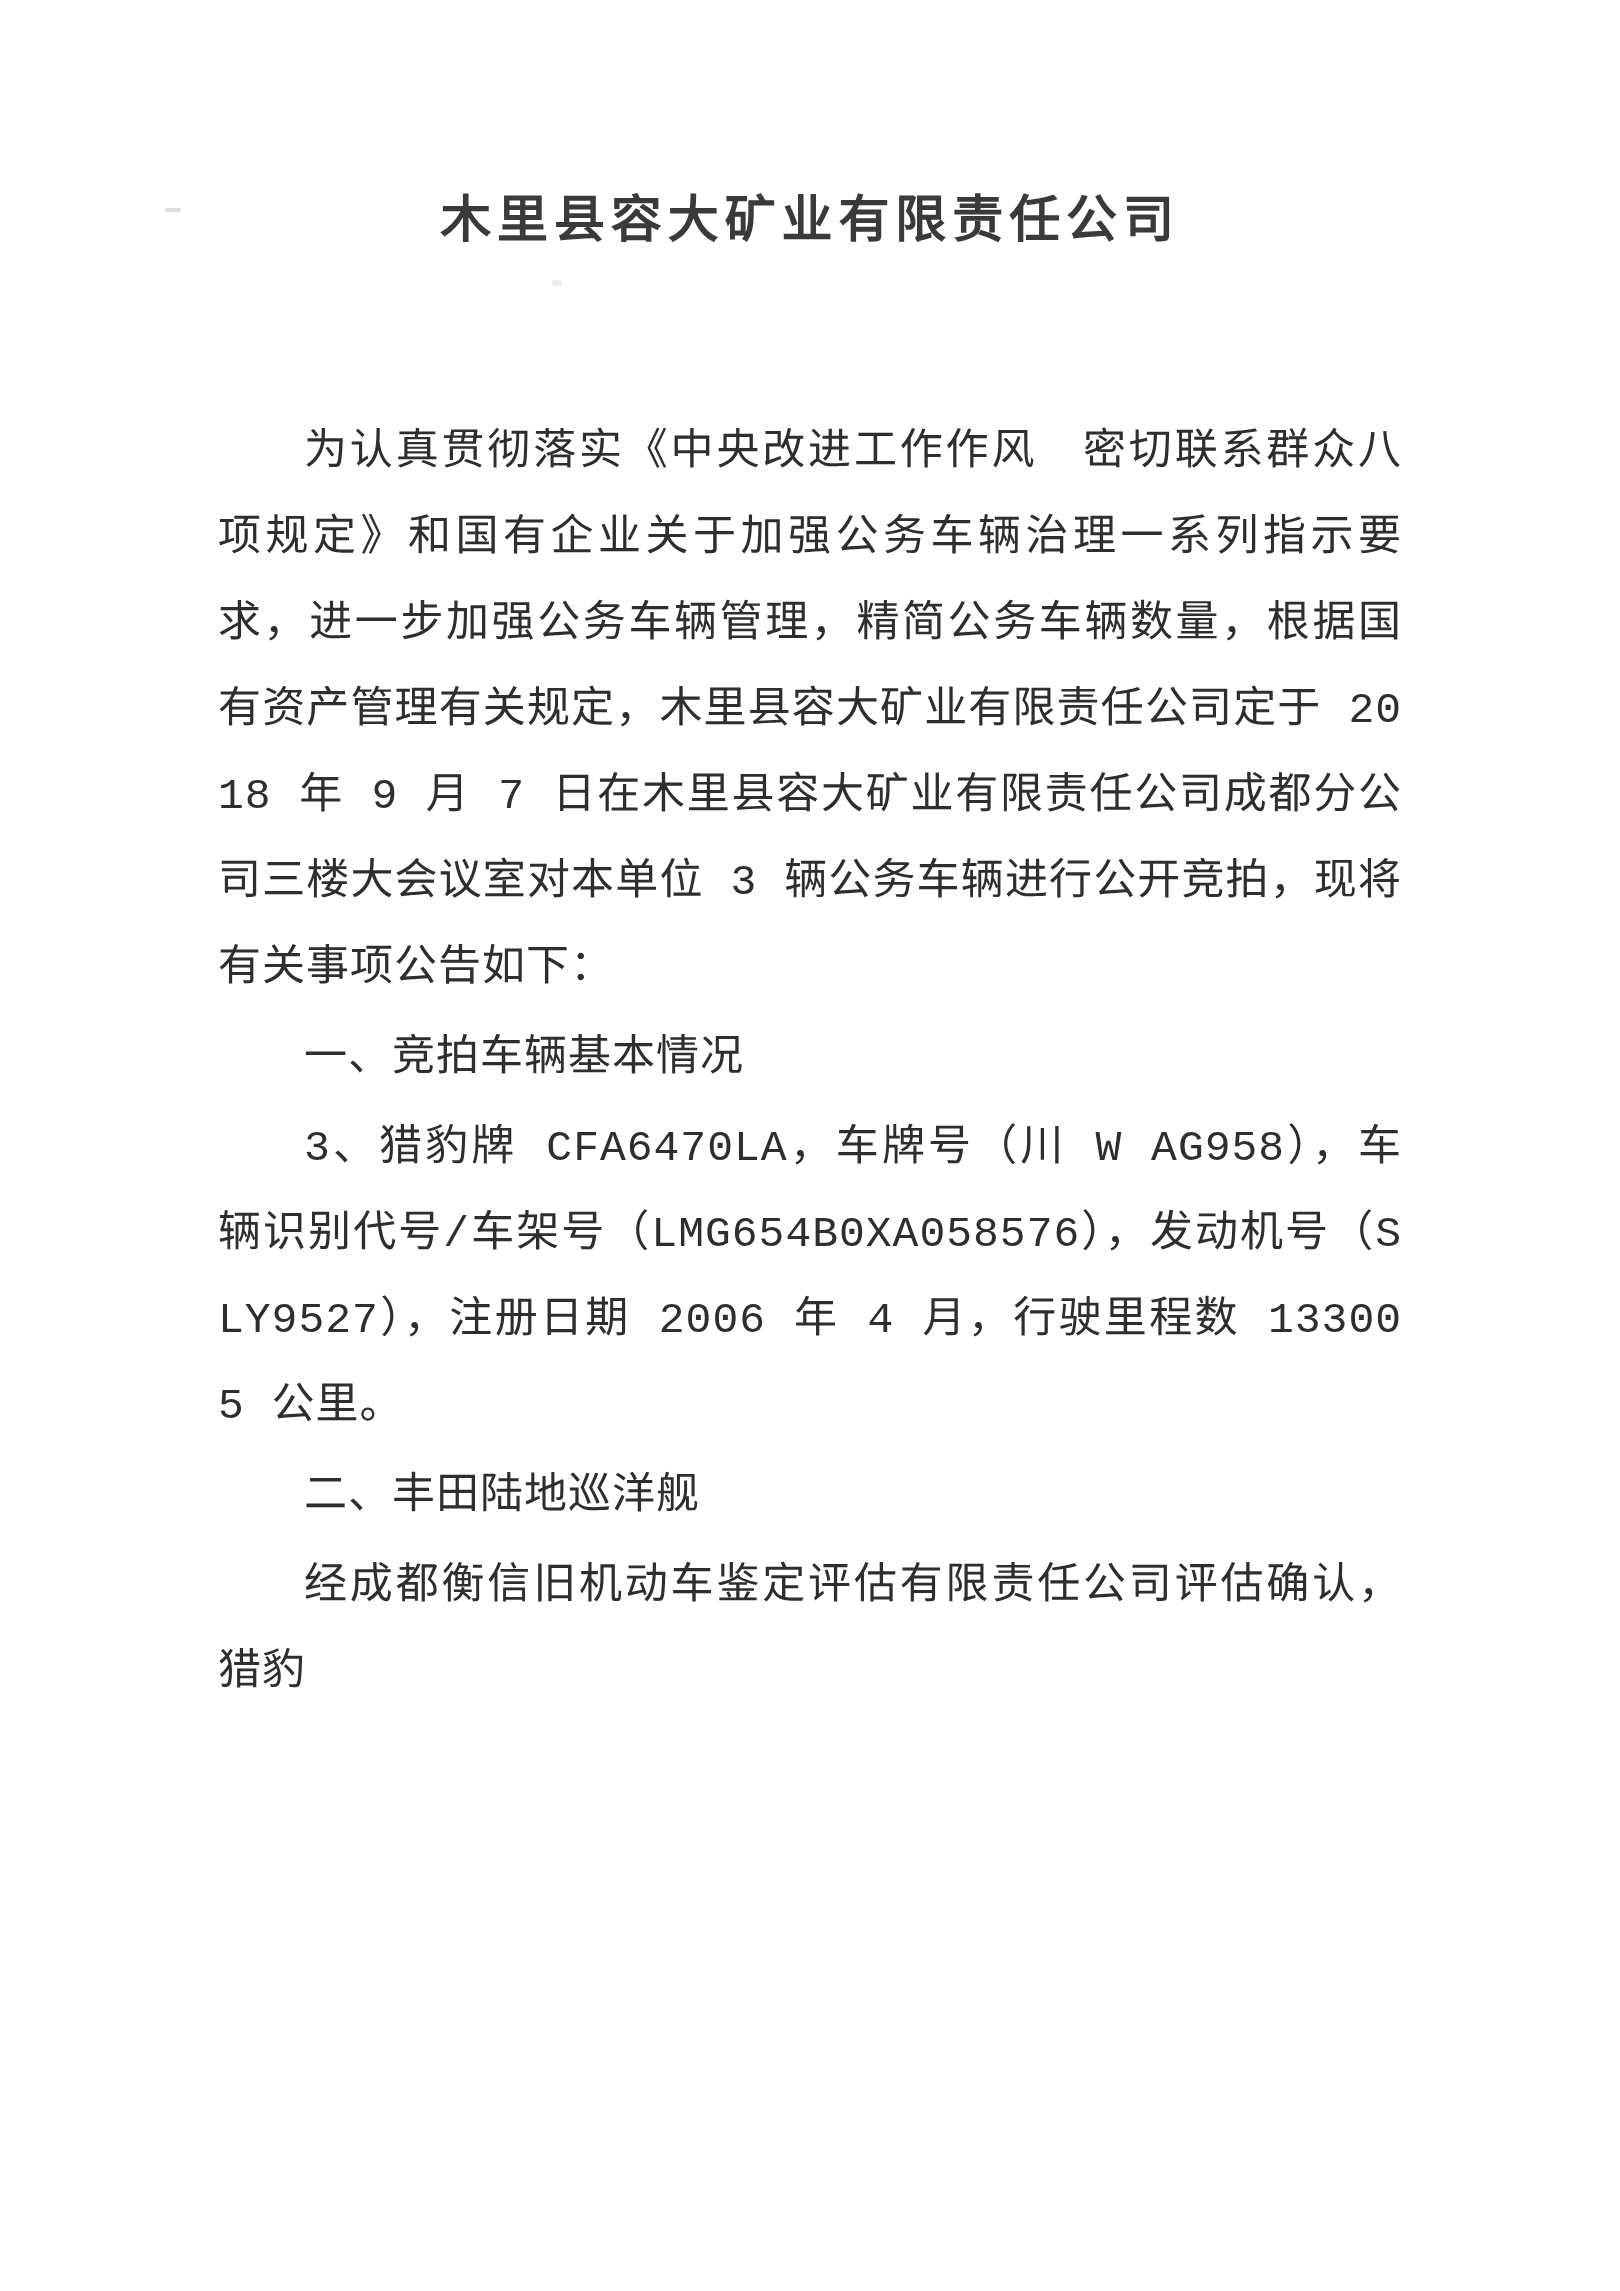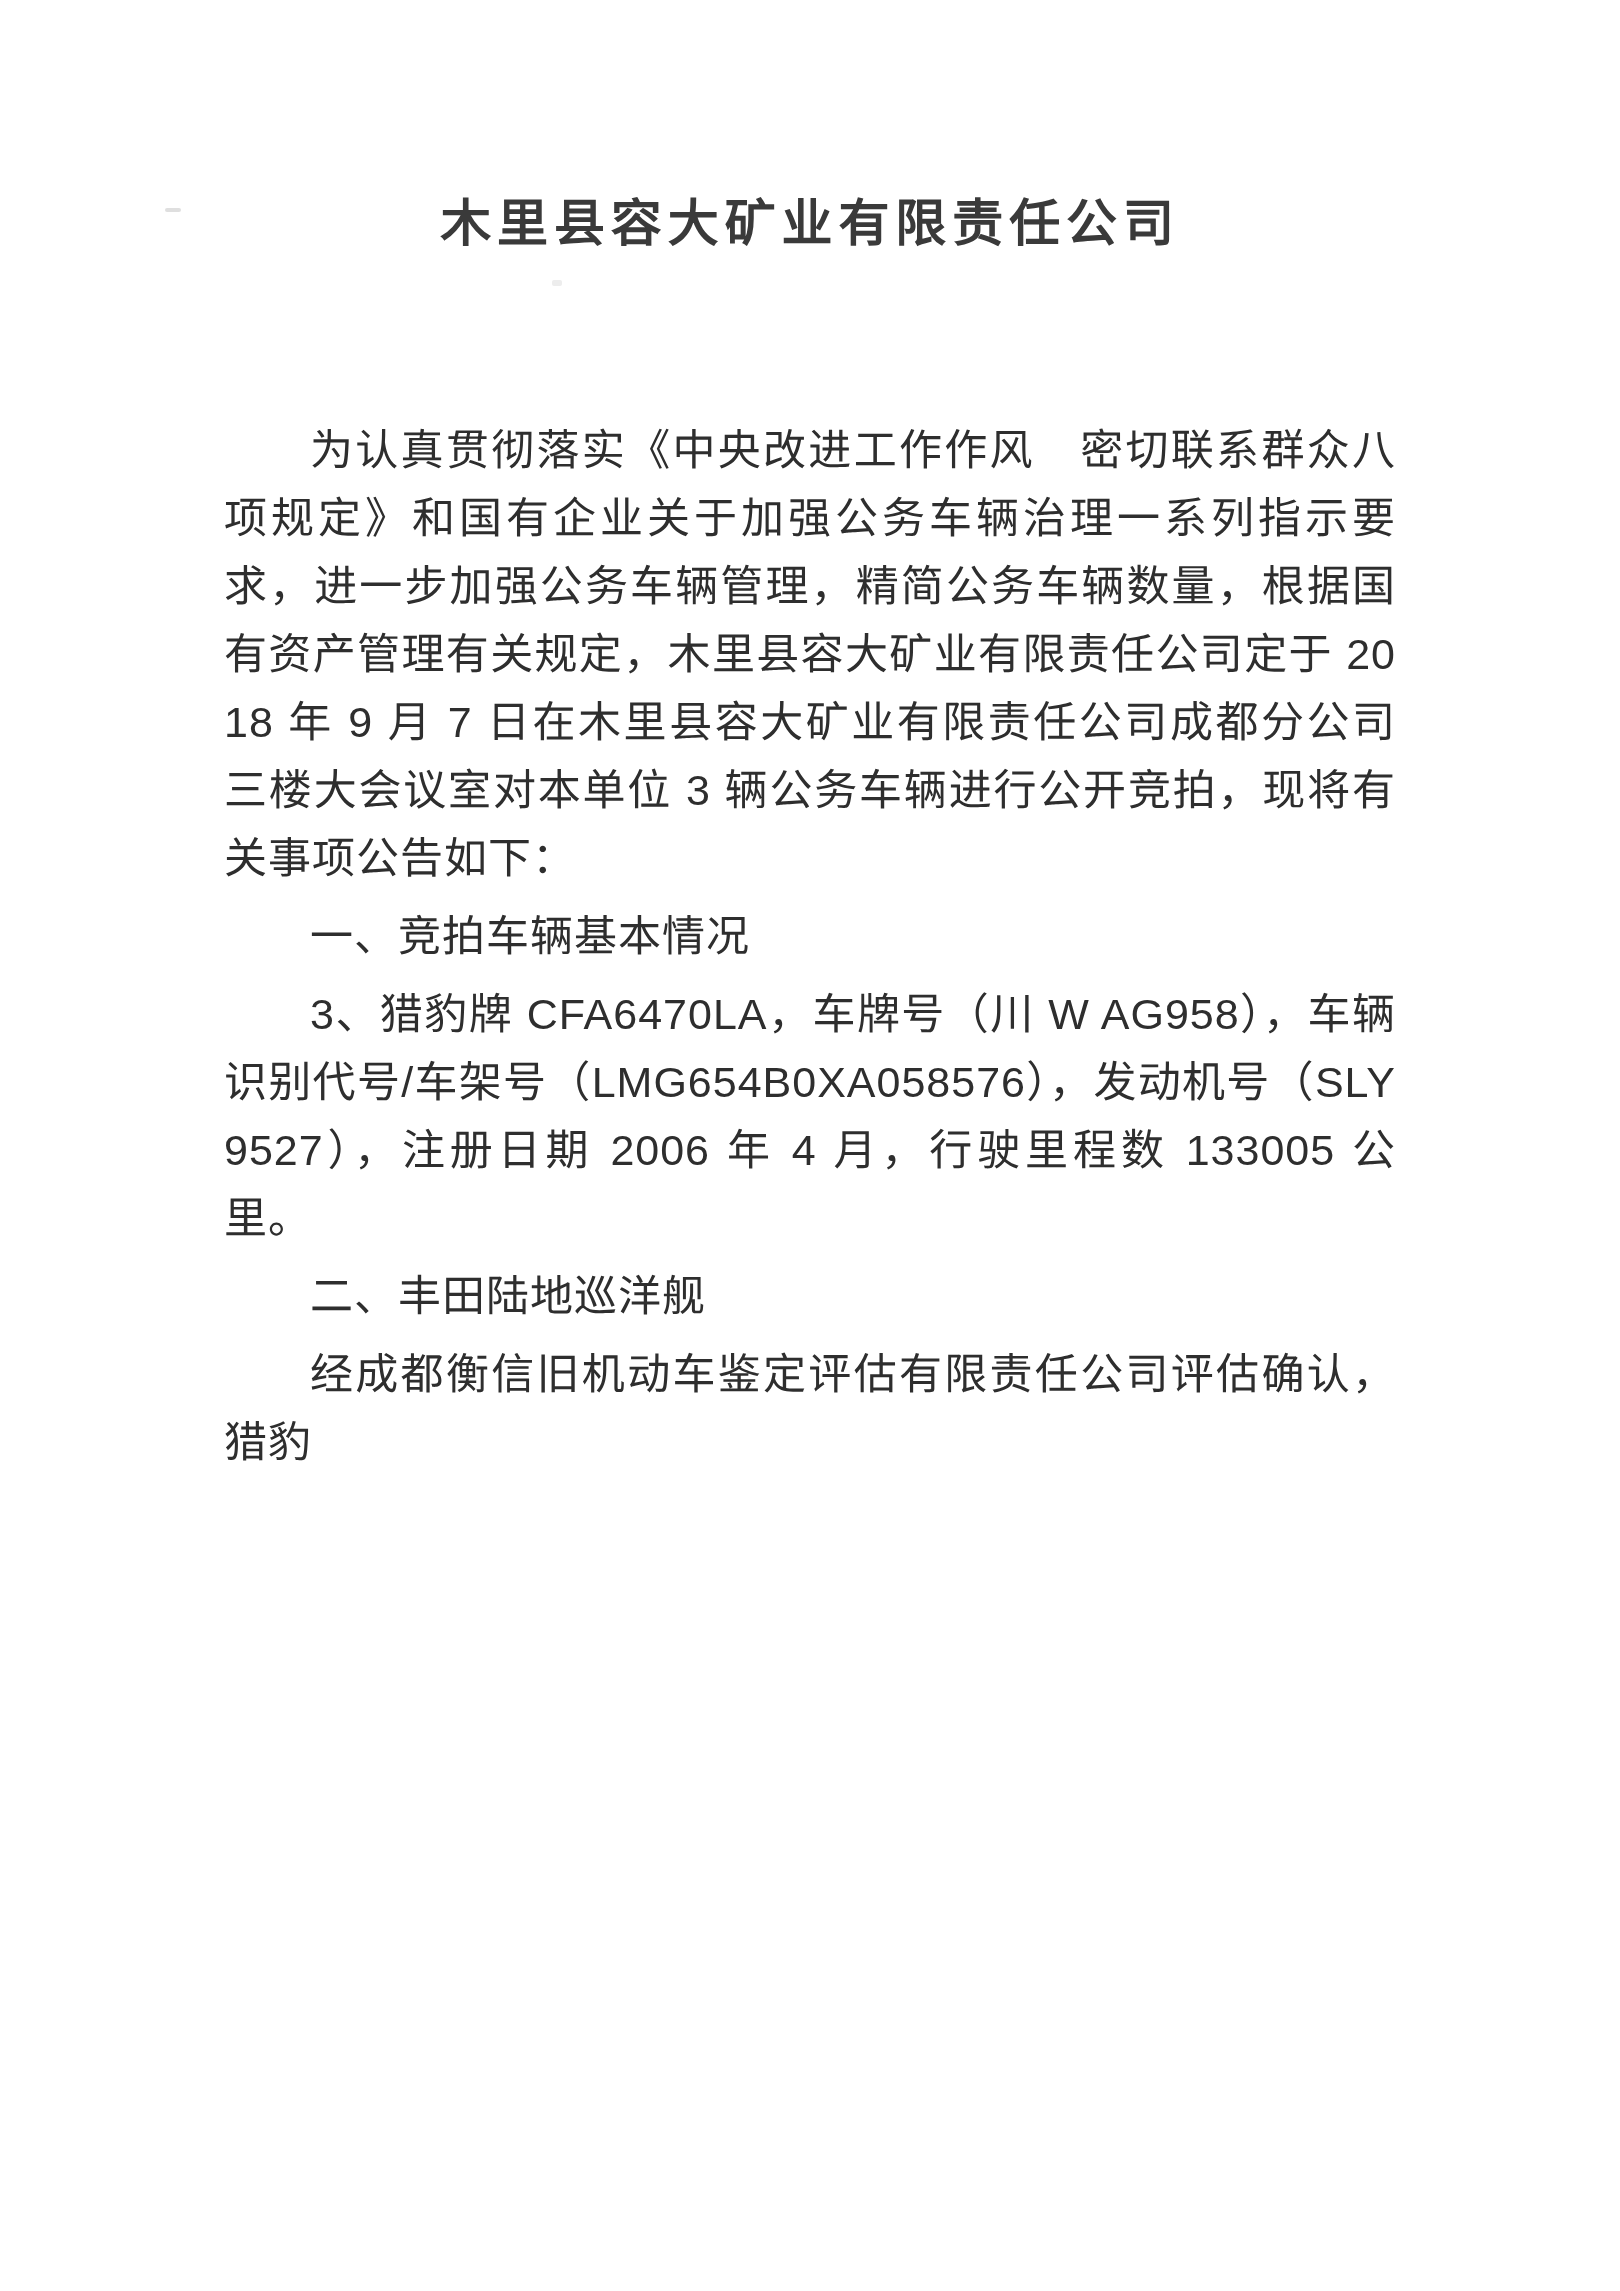--- a/index.html
+++ b/index.html
@@ -6,41 +6,41 @@
       margin: 0;
       padding: 0;
       background: #ffffff;
     }
     .page {
       position: relative;
       width: 1620px;
       height: 2292px;
       background: #ffffff;
       overflow: hidden;
-      font-family: Liberation Sans, sans-serif;
+      font-family: Liberation Mono, monospace;
       color: #2e2e2e;
       box-sizing: border-box;
       padding: 169px 214px 9px 214px;
     }
     .doc-title {
       text-align: center;
       font-size: 51px;
       font-weight: bold;
       line-height: 110px;
       letter-spacing: 5.9px;
       color: #3a3a3a;
       margin: 0;
     }
     .title-spacer {
       height: 127px;
     }
     .doc-body p {
-      margin: 10px;
+      margin: 4px;
       font-size: 43px;
-      line-height: 68px;
+      line-height: 86px;
       text-indent: 2em;
       text-align: justify;
       letter-spacing: 1px;
       color: #2e2e2e;
       word-break: break-all;
     }
     
     .artifact {
       position: absolute;
       background: #b9b9b9;

